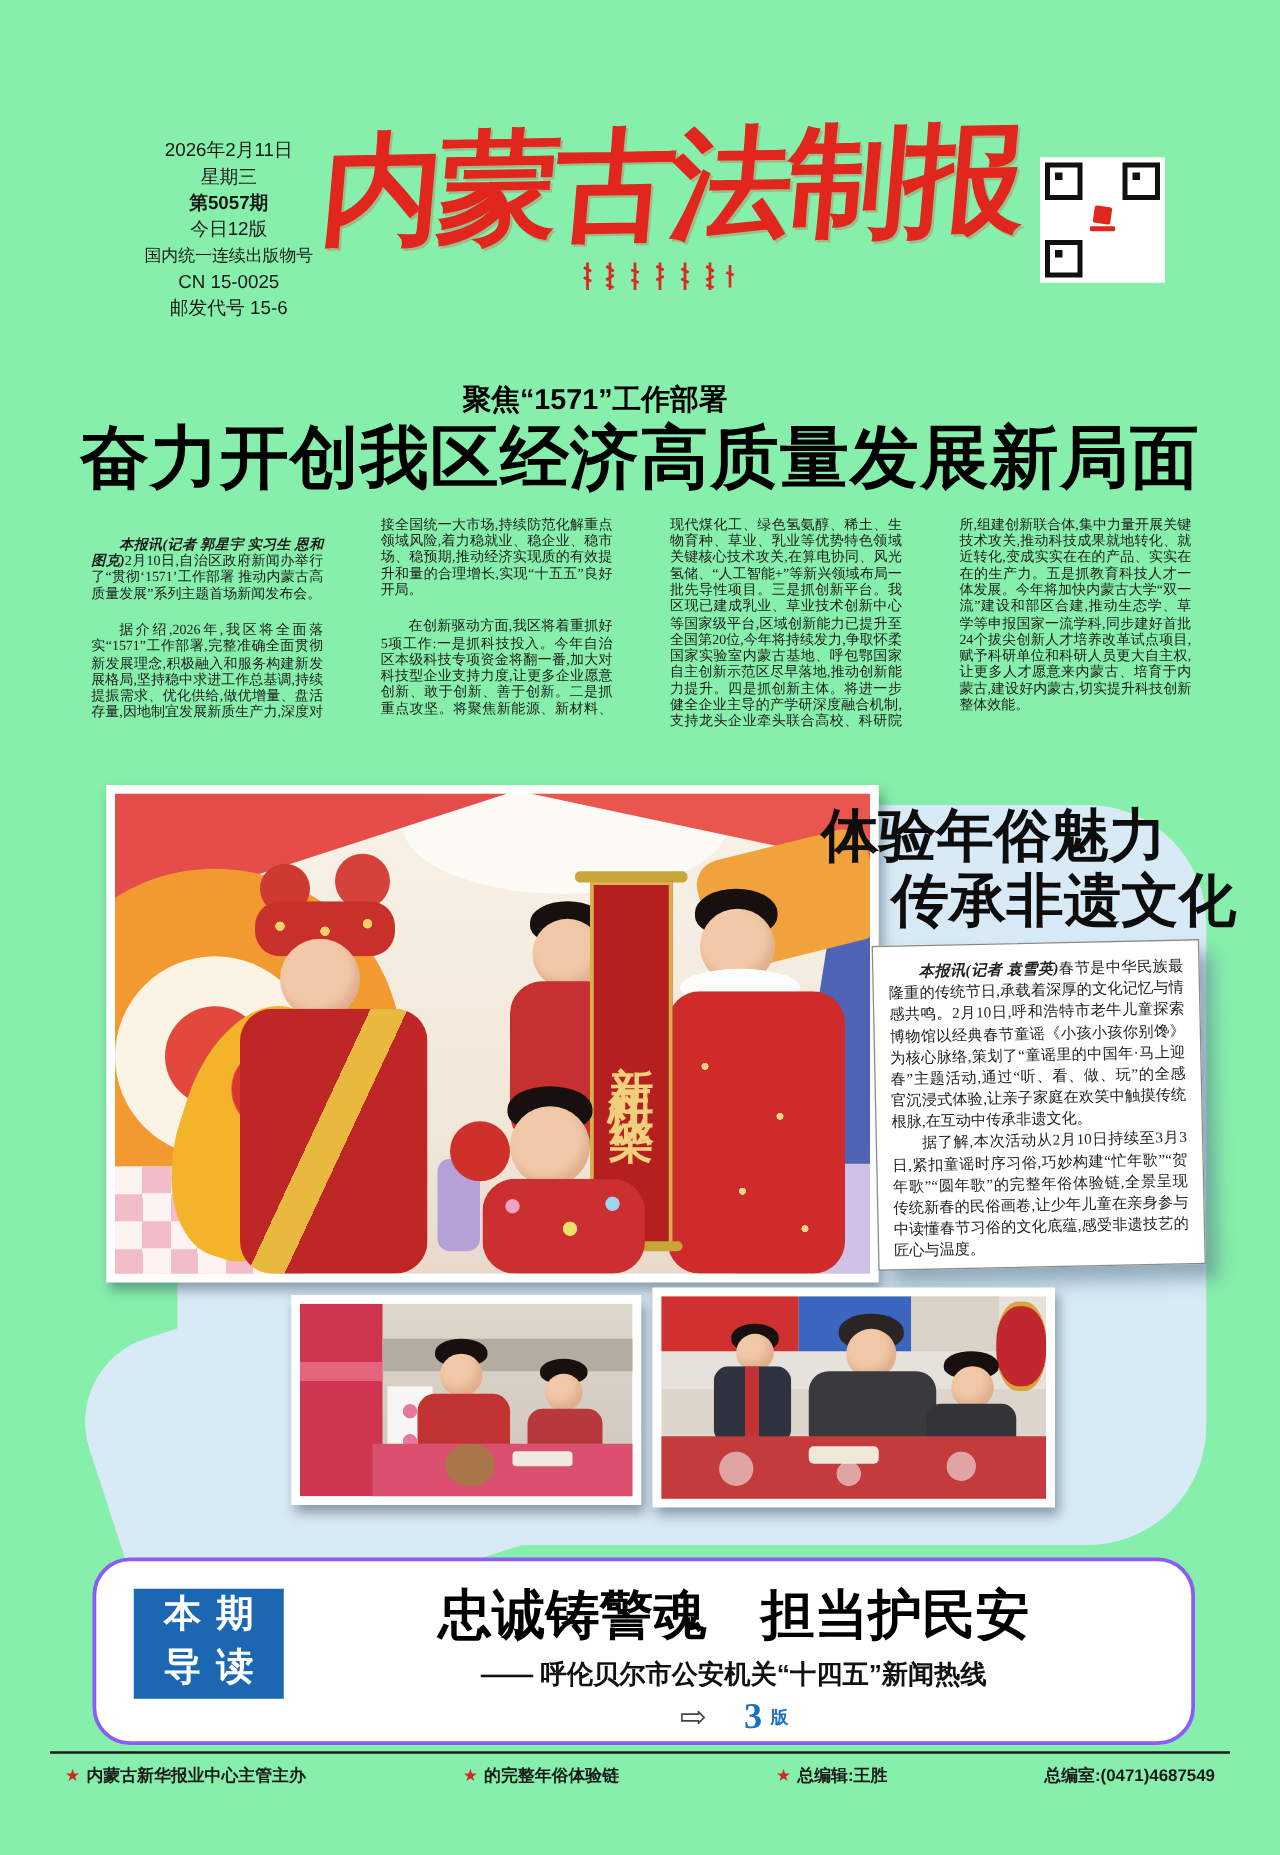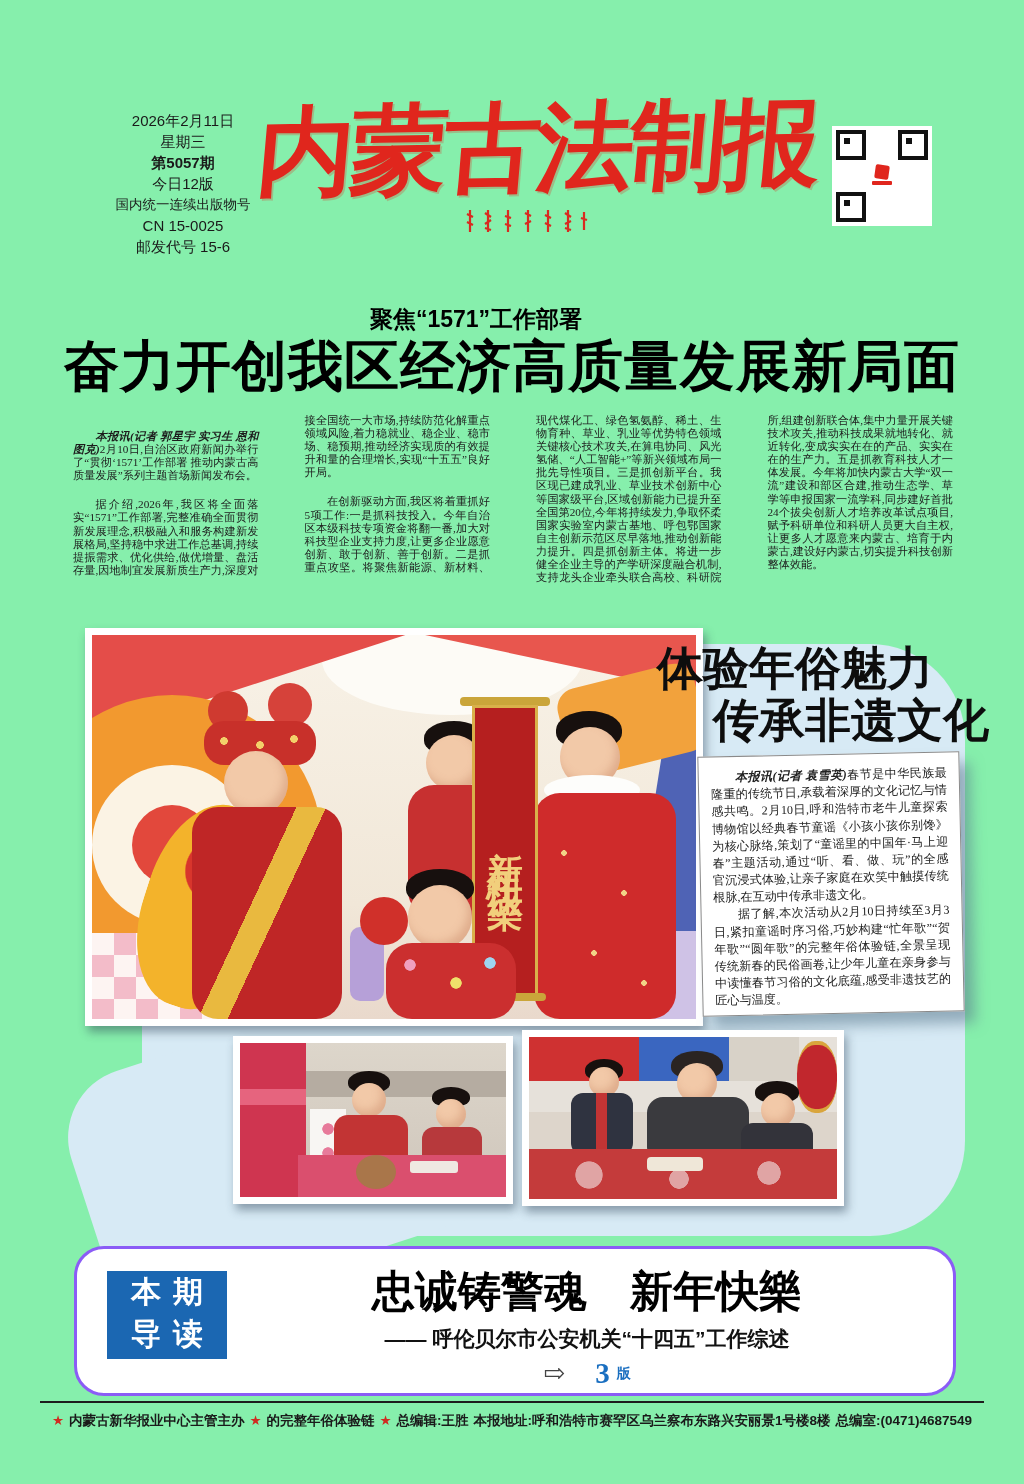--- a/index.html
+++ b/index.html
@@ -324,31 +324,30 @@
       <div class="ph pb-cloth"></div>
       <div class="ph pb-plate"></div>
     </div>
   </div>
 
   <div class="guide">
     <div class="guide-label">
       <div>本期</div>
       <div>导读</div>
     </div>
-    <div class="guide-title">忠诚铸警魂　新年快樂</div>
-    <div class="guide-sub">—— 呼伦贝尔市公安机关“十四五”工作综述</div>
+    <div class="guide-title">忠诚铸警魂　担当护民安</div>
+    <div class="guide-sub">—— 呼伦贝尔市公安机关“十四五”新闻热线</div>
     <div class="guide-page">
       <span class="arr">⇨</span>
       <span class="num">3</span>
       <span class="ban">版</span>
     </div>
   </div>
 
   <div class="foot-rule"></div>
   <div class="footer">
     <span><span class="star">★</span><span>内蒙古新华报业中心主管主办</span></span>
     <span><span class="star">★</span><span>的完整年俗体验链</span></span>
     <span><span class="star">★</span><span>总编辑:王胜</span></span>
-    <span><span>本报地址:呼和浩特市赛罕区乌兰察布东路兴安丽景1号楼8楼</span></span>
     <span><span>总编室:(0471)4687549</span></span>
   </div>
 
 </div>
 
 </body></html>

